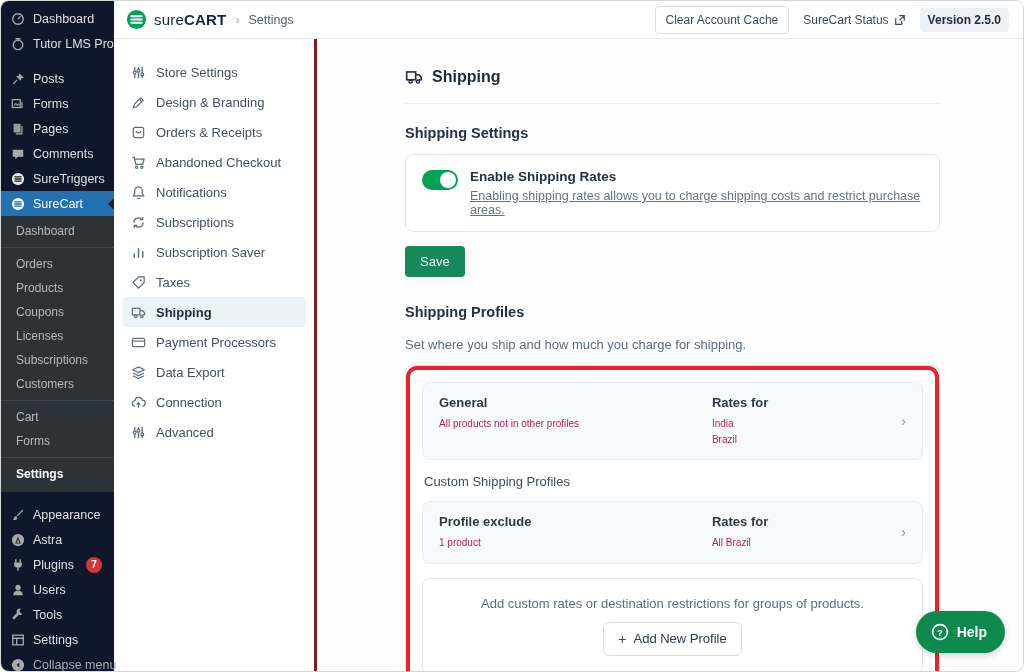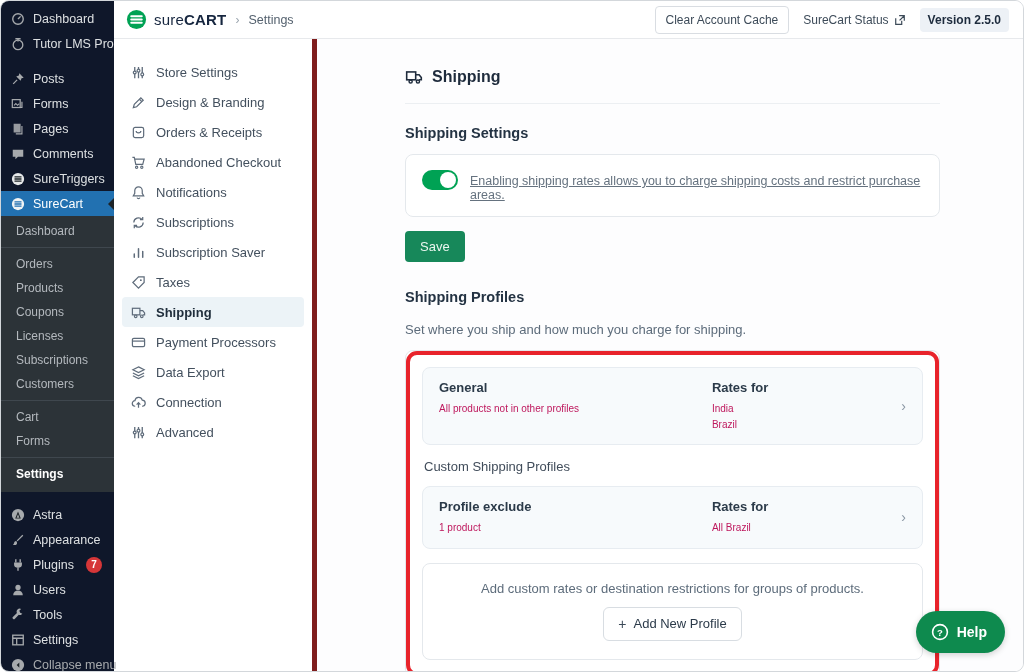--- a/index.html
+++ b/index.html
@@ -55,21 +55,21 @@
   }
   .status-link { display:flex; align-items:center; gap:5px; font-size:12px; color:#3d4b59; cursor:pointer; }
   .version-badge {
     background:#edf1f6; border-radius:4px; padding:5px 8px; font-size:12px;
     font-weight:bold; color:#1d2b3d;
   }
 
   
   .set-nav {
     position:absolute; left:113px; top:38px; bottom:0; width:203px; background:#fff;
-    border-right:5px solid #7f1d1d; padding:18px 8px; z-index:3;
+    border-right:3px solid #7f1d1d; padding:18px 8px; z-index:3;
   }
   .nav-item {
     display:flex; align-items:center; gap:10px; height:30px; padding:0 8px;
     font-size:13px; color:#43505e; border-radius:4px; cursor:pointer; white-space:nowrap;
   }
   .nav-item .nicon { width:16px; height:16px; flex:0 0 16px; color:#5f6c7b; display:flex; align-items:center; justify-content:center; }
   .nav-item.active { background:#ecf3f7; color:#1f2d3b; font-weight:bold; }
 
   
   .main {
@@ -225,35 +225,35 @@
       <div class="wp-subitem">Cart</div>
       <div class="wp-subitem">Forms</div>
       <div class="wp-sep"></div>
       <div class="wp-subitem current">Settings</div>
     </div>
 
     <div class="wp-gap"></div>
     <div class="wp-item">
       <span class="wicon">
         <svg width="14" height="14" viewBox="0 0 16 16">
+            <path d="M13 2L6.5 8.5l1 1L14 3z" fill="currentColor"></path>
+            <path d="M6 9c-1.8 0-2.4 1.4-2.6 2.6-.1.9-.6 1.4-1.4 1.6 1 .8 3.2 1 4.3-.2.9-.9.9-2.3-.3-4z" fill="currentColor"></path>
+          </svg>
+      </span>
+      <span>Appearance</span>
+    </div>
+    <div class="wp-item">
+      <span class="wicon">
+        <svg width="14" height="14" viewBox="0 0 16 16">
             <circle cx="8" cy="8" r="7" fill="currentColor"></circle>
             <path d="M8 4l3.2 8H4.8z" fill="#1d2327"></path>
             <path d="M8 7.2l1.6 4H6.4z" fill="currentColor"></path>
           </svg>
       </span>
       <span>Astra</span>
-    </div>
-    <div class="wp-item">
-      <span class="wicon">
-        <svg width="14" height="14" viewBox="0 0 16 16">
-            <path d="M13 2L6.5 8.5l1 1L14 3z" fill="currentColor"></path>
-            <path d="M6 9c-1.8 0-2.4 1.4-2.6 2.6-.1.9-.6 1.4-1.4 1.6 1 .8 3.2 1 4.3-.2.9-.9.9-2.3-.3-4z" fill="currentColor"></path>
-          </svg>
-      </span>
-      <span>Appearance</span>
     </div>
     <div class="wp-item">
       <span class="wicon">
         <svg width="14" height="14" viewBox="0 0 16 16">
             <path d="M5.5 1.5v3.5M10.5 1.5v3.5" stroke="currentColor" stroke-width="1.6"></path>
             <path d="M3.5 5h9v2.5a3.5 3.5 0 01-3.5 3.5h-2A3.5 3.5 0 013.5 7.5z" fill="currentColor"></path>
             <path d="M8 11v3.5" stroke="currentColor" stroke-width="1.6"></path>
           </svg>
       </span>
       <span>Plugins</span>
@@ -464,20 +464,21 @@
 
     <hr class="divider">
 
     <div style="margin-top:21px">
       <div class="sec-h">Shipping Settings</div>
       <div class="card toggle-card">
         <div class="toggle">
             <div class="knob"></div>
           </div>
         <div>
+          <div class="toggle-title">Enable Shipping Rates</div>
           <div class="toggle-desc">Enabling shipping rates allows you to charge shipping costs and restrict purchase areas.</div>
         </div>
       </div>
       <button class="btn-save">Save</button>
     </div>
 
     <div style="margin-top:27px">
       <div class="sec-h">Shipping Profiles</div>
       <div class="sec-sub">Set where you ship and how much you charge for shipping.</div>
 

